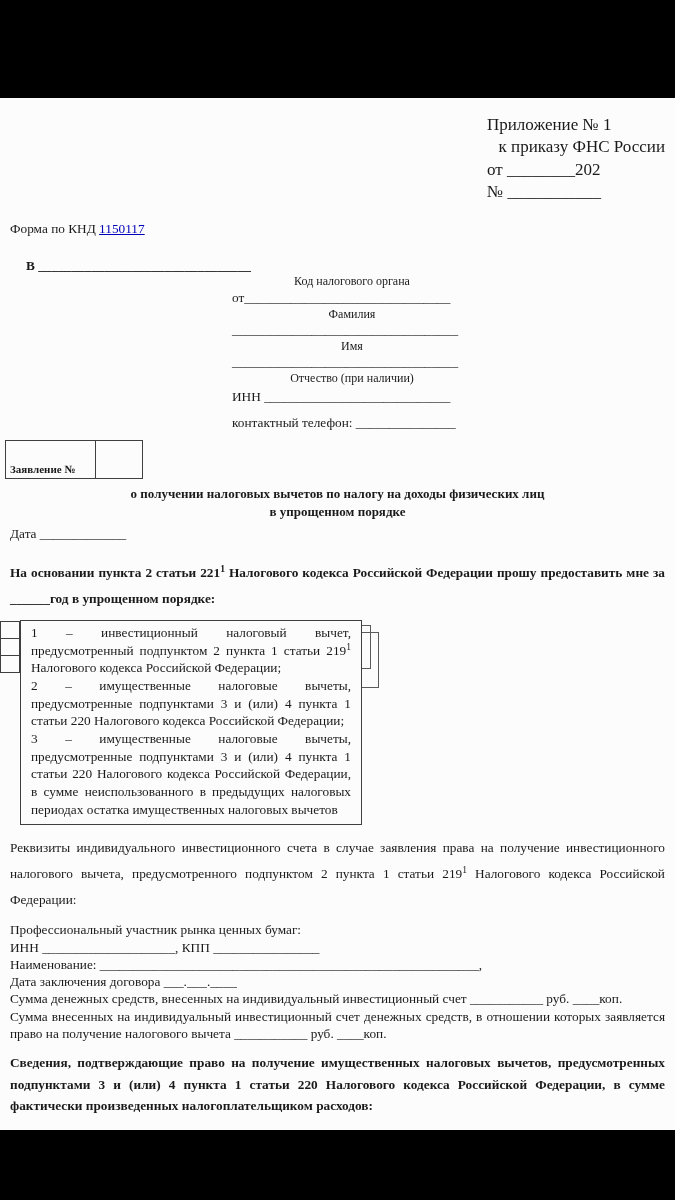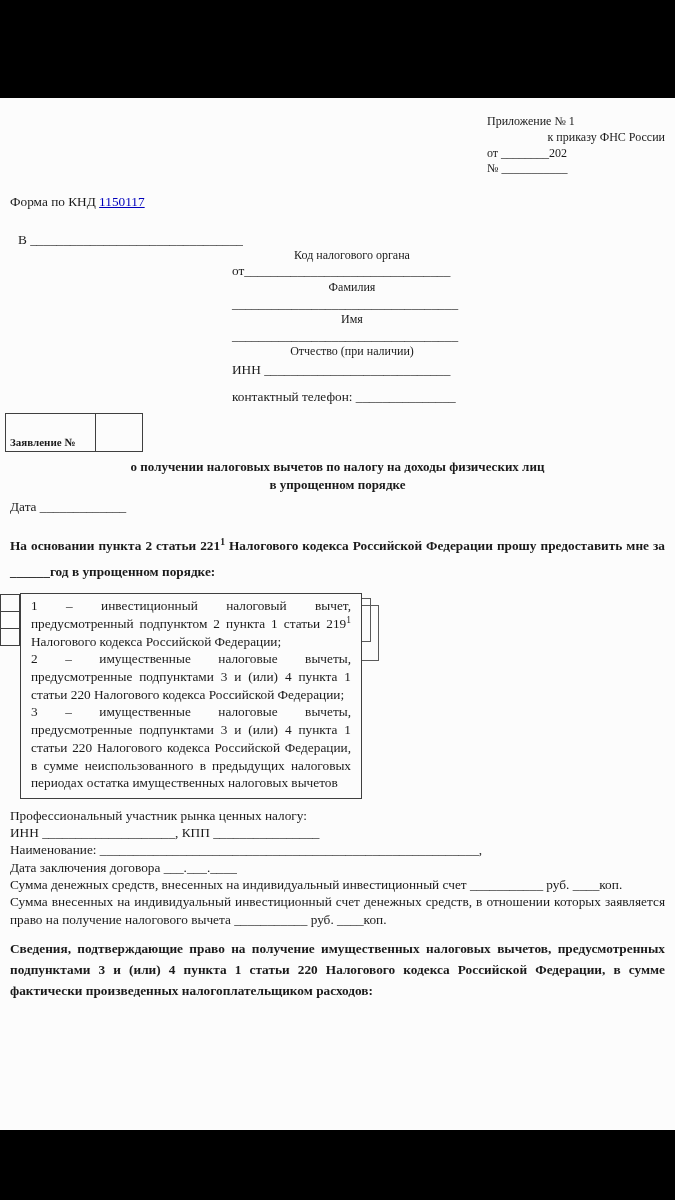--- a/index.html
+++ b/index.html
@@ -19,27 +19,27 @@
   .screen{position:relative;width:675px;height:1200px;background:var(--letterbox);overflow:hidden;}
   .letterbox{position:absolute;left:0;width:675px;background:var(--letterbox);}
   .letterbox.top{top:0;height:98px;}
   .letterbox.bottom{bottom:0;height:70px;}
   .paper{
     position:absolute;left:0;top:98px;width:675px;height:1032px;
     background:var(--paper);overflow:hidden;
   }
   .content{padding:16px 10px 0 10px;font-size:13.3px;line-height:1.3;}
 
-  .appendix{width:178px;margin-left:auto;margin-right:0;font-size:12px;line-height:1.32;}
+  .appendix{width:178px;margin-left:auto;margin-right:0;font-size:17px;line-height:1.32;}
   .appendix .r{text-align:right;}
 
   .knd{margin-top:16px;}
   .knd a{color:var(--link);text-decoration:underline;cursor:pointer;}
 
-  .to-line{margin-top:20px;margin-left:8px;}
+  .to-line{margin-top:20px;margin-left:16px;font-weight:bold;}
 
   .midcol{margin-left:222px;width:240px;}
   .caption{font-size:12px;text-align:center;line-height:1.3;}
   .midline{line-height:1.25;white-space:nowrap;}
   .inn-line{margin-top:2px;}
   .phone-line{margin-top:10px;}
 
   .zv-box{margin-top:8px;margin-left:-5px;width:136px;height:37px;border:1px solid var(--line);display:flex;background:var(--paper);gap:12px;}
   .zv-left{width:83px;border-right:1px solid var(--line);display:flex;align-items:flex-end;padding:2px 2px 3px 4px;font-weight:700;font-size:11px;line-height:1.1;}
   .zv-right{flex:1;}
@@ -123,23 +123,24 @@
         </div>
         <div class="brk2"></div>
         <div class="brk1"></div>
         <div class="dbox">
           <p><span>1 – инвестиционный налоговый вычет, предусмотренный подпунктом 2 пункта 1 статьи 219</span><sup>1</sup><span> Налогового кодекса Российской Федерации;</span></p>
           <p>2 – имущественные налоговые вычеты, предусмотренные подпунктами 3 и (или) 4 пункта 1 статьи 220 Налогового кодекса Российской Федерации;</p>
           <p>3 – имущественные налоговые вычеты, предусмотренные подпунктами 3 и (или) 4 пункта 1 статьи 220 Налогового кодекса Российской Федерации, в сумме неиспользованного в предыдущих налоговых периодах остатка имущественных налоговых вычетов</p>
         </div>
       </div>
 
+      <p class="para rekv"><span>Реквизиты индивидуального инвестиционного счета в случае заявления права на получение инвестиционного налогового вычета, предусмотренного подпунктом 2 пункта 1 статьи 219</span><sup>1</sup><span> Налогового кодекса Российской Федерации:</span></p>
 
       <div class="iis">
-        <div class="ln">Профессиональный участник рынка ценных налогу:</div>
+        <div class="ln">Профессиональный участник рынка ценных бумаг:</div>
         <div class="ln">ИНН ____________________, КПП ________________</div>
         <div class="ln">Наименование: _________________________________________________________,</div>
         <div class="ln">Дата заключения договора ___.___.____</div>
         <p class="para ln">Сумма денежных средств, внесенных на индивидуальный инвестиционный счет ___________ руб. ____коп.</p>
         <p class="para ln">Сумма внесенных на индивидуальный инвестиционный счет денежных средств, в отношении которых заявляется право на получение налогового вычета ___________ руб. ____коп.</p>
       </div>
 
       <p class="para sved">Сведения, подтверждающие право на получение имущественных налоговых вычетов, предусмотренных подпунктами 3 и (или) 4 пункта 1 статьи 220 Налогового кодекса Российской Федерации, в сумме фактически произведенных налогоплательщиком расходов:</p>
 
     </div>

